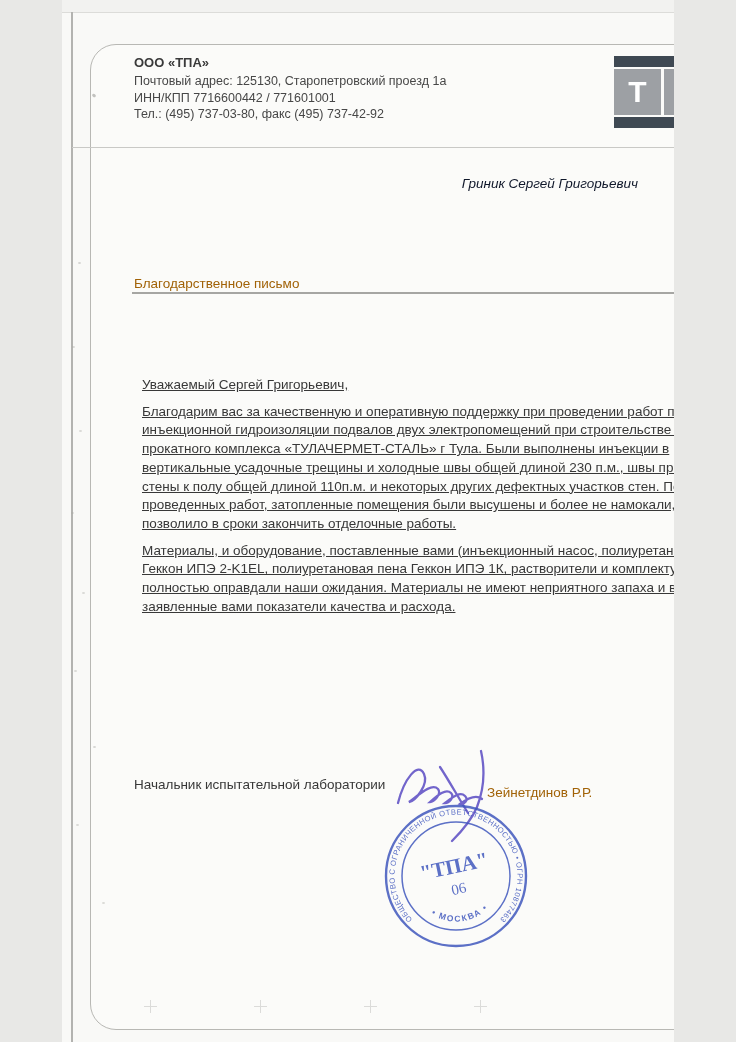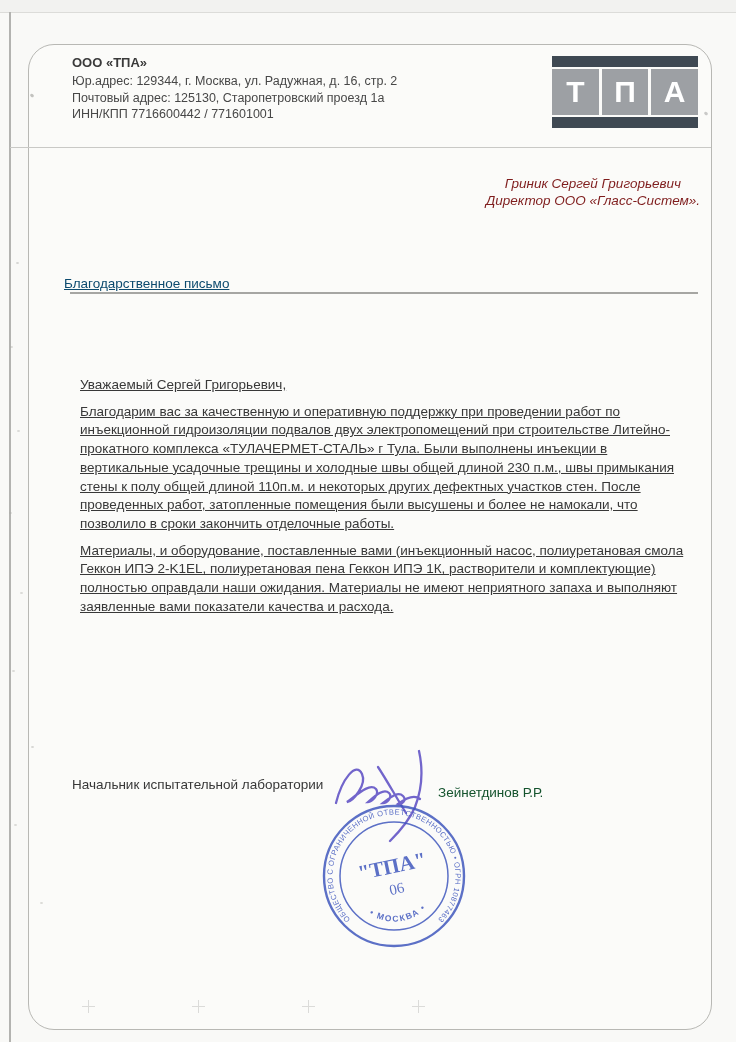--- a/index.html
+++ b/index.html
@@ -1,49 +1,49 @@
 <!DOCTYPE html>
 <html><head>
 <meta charset="utf-8">
 <style>
   html,body{margin:0;padding:0;background:#e8e8e6;}
   .scan{
-    position:relative;width:736px;height:1042px;margin:0 auto;
+    position:relative;width:612px;height:1042px;margin:0 auto;
     background:#f9f9f7;overflow:hidden;
     font-family:"Liberation Sans",sans-serif;color:#3c3c3c;
   }
   .top-band{position:absolute;left:0;top:0;width:736px;height:12px;background:#f2f2f0;border-bottom:1px solid #dcdcd9;}
   .left-scan-edge{position:absolute;left:9px;top:12px;width:2px;height:1030px;background:#b3b3b0;}
   .page-border{
     position:absolute;left:28px;top:44px;width:682px;height:984px;
     border:1px solid #b8b8b4;border-radius:26px;background:#fbfbf9;
   }
   .header-divider{position:absolute;left:10px;top:147px;width:701px;height:1px;background:#c9c9c6;}
   
   .letterhead{position:absolute;left:72px;top:55px;width:430px;line-height:16.4px;font-size:12.5px;color:#474747;}
   .company-name{font-size:13px;font-weight:bold;color:#3a3a3a;margin-bottom:2px;}
   
   .logo{position:absolute;left:552px;top:56px;width:146px;display:flex;flex-direction:column;gap:2px;}
   .logo-bar{height:11px;background:#3f4953;}
   .logo-row{display:flex;gap:3px;height:46px;}
   .logo-box{flex:1;background:#9da0a4;display:flex;align-items:center;justify-content:center;
     color:#ffffff;font-weight:bold;font-size:30px;font-family:"Liberation Sans",sans-serif;}
   
-  .recipient{position:absolute;right:36px;top:176px;text-align:center;font-style:italic;
-    font-size:13.5px;line-height:16.8px;color:#7f1d1d;}
+  .recipient{position:absolute;right:36px;top:176px;text-align:left;font-style:italic;
+    font-size:13.5px;line-height:16.8px;color:#0f172a;}
   
-  .letter-title{position:absolute;left:64px;top:276px;font-size:13.5px;color:#0c4a6e;text-decoration:underline;}
+  .letter-title{position:absolute;left:72px;top:276px;font-size:13.5px;color:#a16207;}
   .title-underline{position:absolute;left:70px;top:292px;width:628px;height:1.5px;background:#a6a6a3;}
   
   .letter-body{position:absolute;left:72px;top:368px;width:633px;font-size:13.5px;line-height:18.7px;color:#383838;}
   .letter-body p{margin:8px;text-decoration:underline;}
   .closing{margin-top:18.7px;}
   
   .sig-position{position:absolute;left:72px;top:777px;font-size:13.5px;color:#383838;}
-  .sig-name{position:absolute;left:425px;top:785px;font-size:13.5px;color:#14532d;margin-left:13px;}
+  .sig-name{position:absolute;left:425px;top:785px;font-size:13.5px;color:#a16207;}
   .sig-svg{position:absolute;left:322px;top:745px;pointer-events:none;}
   .stamp-svg{position:absolute;left:318px;top:800px;opacity:.84;}
   
   .speck{position:absolute;background:#a9a9a6;border-radius:50%;}
   .regmark{position:absolute;width:13px;height:13px;opacity:.5;}
   .regmark::before,.regmark::after{content:"";position:absolute;background:#bdbdba;}
   .regmark::before{left:0;top:6px;width:13px;height:1px;}
   .regmark::after{left:6px;top:0;width:1px;height:13px;}
 </style>
 </head>
@@ -51,38 +51,37 @@
 
 <div class="scan">
 
   <div class="top-band"></div>
   <div class="left-scan-edge"></div>
   <div class="page-border"></div>
   <div class="header-divider"></div>
 
   <div class="letterhead">
     <div class="company-name">ООО «ТПА»</div>
-    <div>Юр.адрес: 129344, г. Москва,  ул. Радужная, д. 16, стр. 2</div>
     <div>Почтовый адрес: 125130, Старопетровский проезд 1а</div>
     <div>ИНН/КПП 7716600442 / 771601001</div>
+    <div>Тел.: (495) 737-03-80, факс (495) 737-42-92</div>
   </div>
 
   <div class="logo">
     <div class="logo-bar"></div>
     <div class="logo-row">
       <div class="logo-box">Т</div>
       <div class="logo-box">П</div>
       <div class="logo-box">А</div>
     </div>
     <div class="logo-bar"></div>
   </div>
 
   <div class="recipient">
     <div>Гриник Сергей Григорьевич</div>
-    <div>Директор ООО «Гласс-Систем».</div>
   </div>
 
   <div class="letter-title">Благодарственное письмо</div>
   <div class="title-underline"></div>
 
   <div class="letter-body">
     <p>Уважаемый Сергей Григорьевич,</p>
     <p>Благодарим вас за качественную и оперативную поддержку при проведении работ по инъекционной гидроизоляции подвалов двух электропомещений при строительстве Литейно-прокатного комплекса «ТУЛАЧЕРМЕТ-СТАЛЬ» г Тула. Были выполнены инъекции в вертикальные усадочные трещины и холодные швы общей длиной 230 п.м., швы примыкания стены к полу общей длиной 110п.м. и некоторых других дефектных участков стен. После проведенных работ, затопленные помещения были высушены и более не намокали, что позволило в сроки закончить отделочные работы.</p>
     <p>Материалы, и оборудование, поставленные вами (инъекционный насос, полиуретановая смола Геккон ИПЭ 2-K1EL, полиуретановая пена Геккон ИПЭ 1К, растворители и комплектующие) полностью оправдали наши ожидания. Материалы не имеют неприятного запаха и выполняют заявленные вами показатели качества и расхода.</p>
     <div class="closing">

